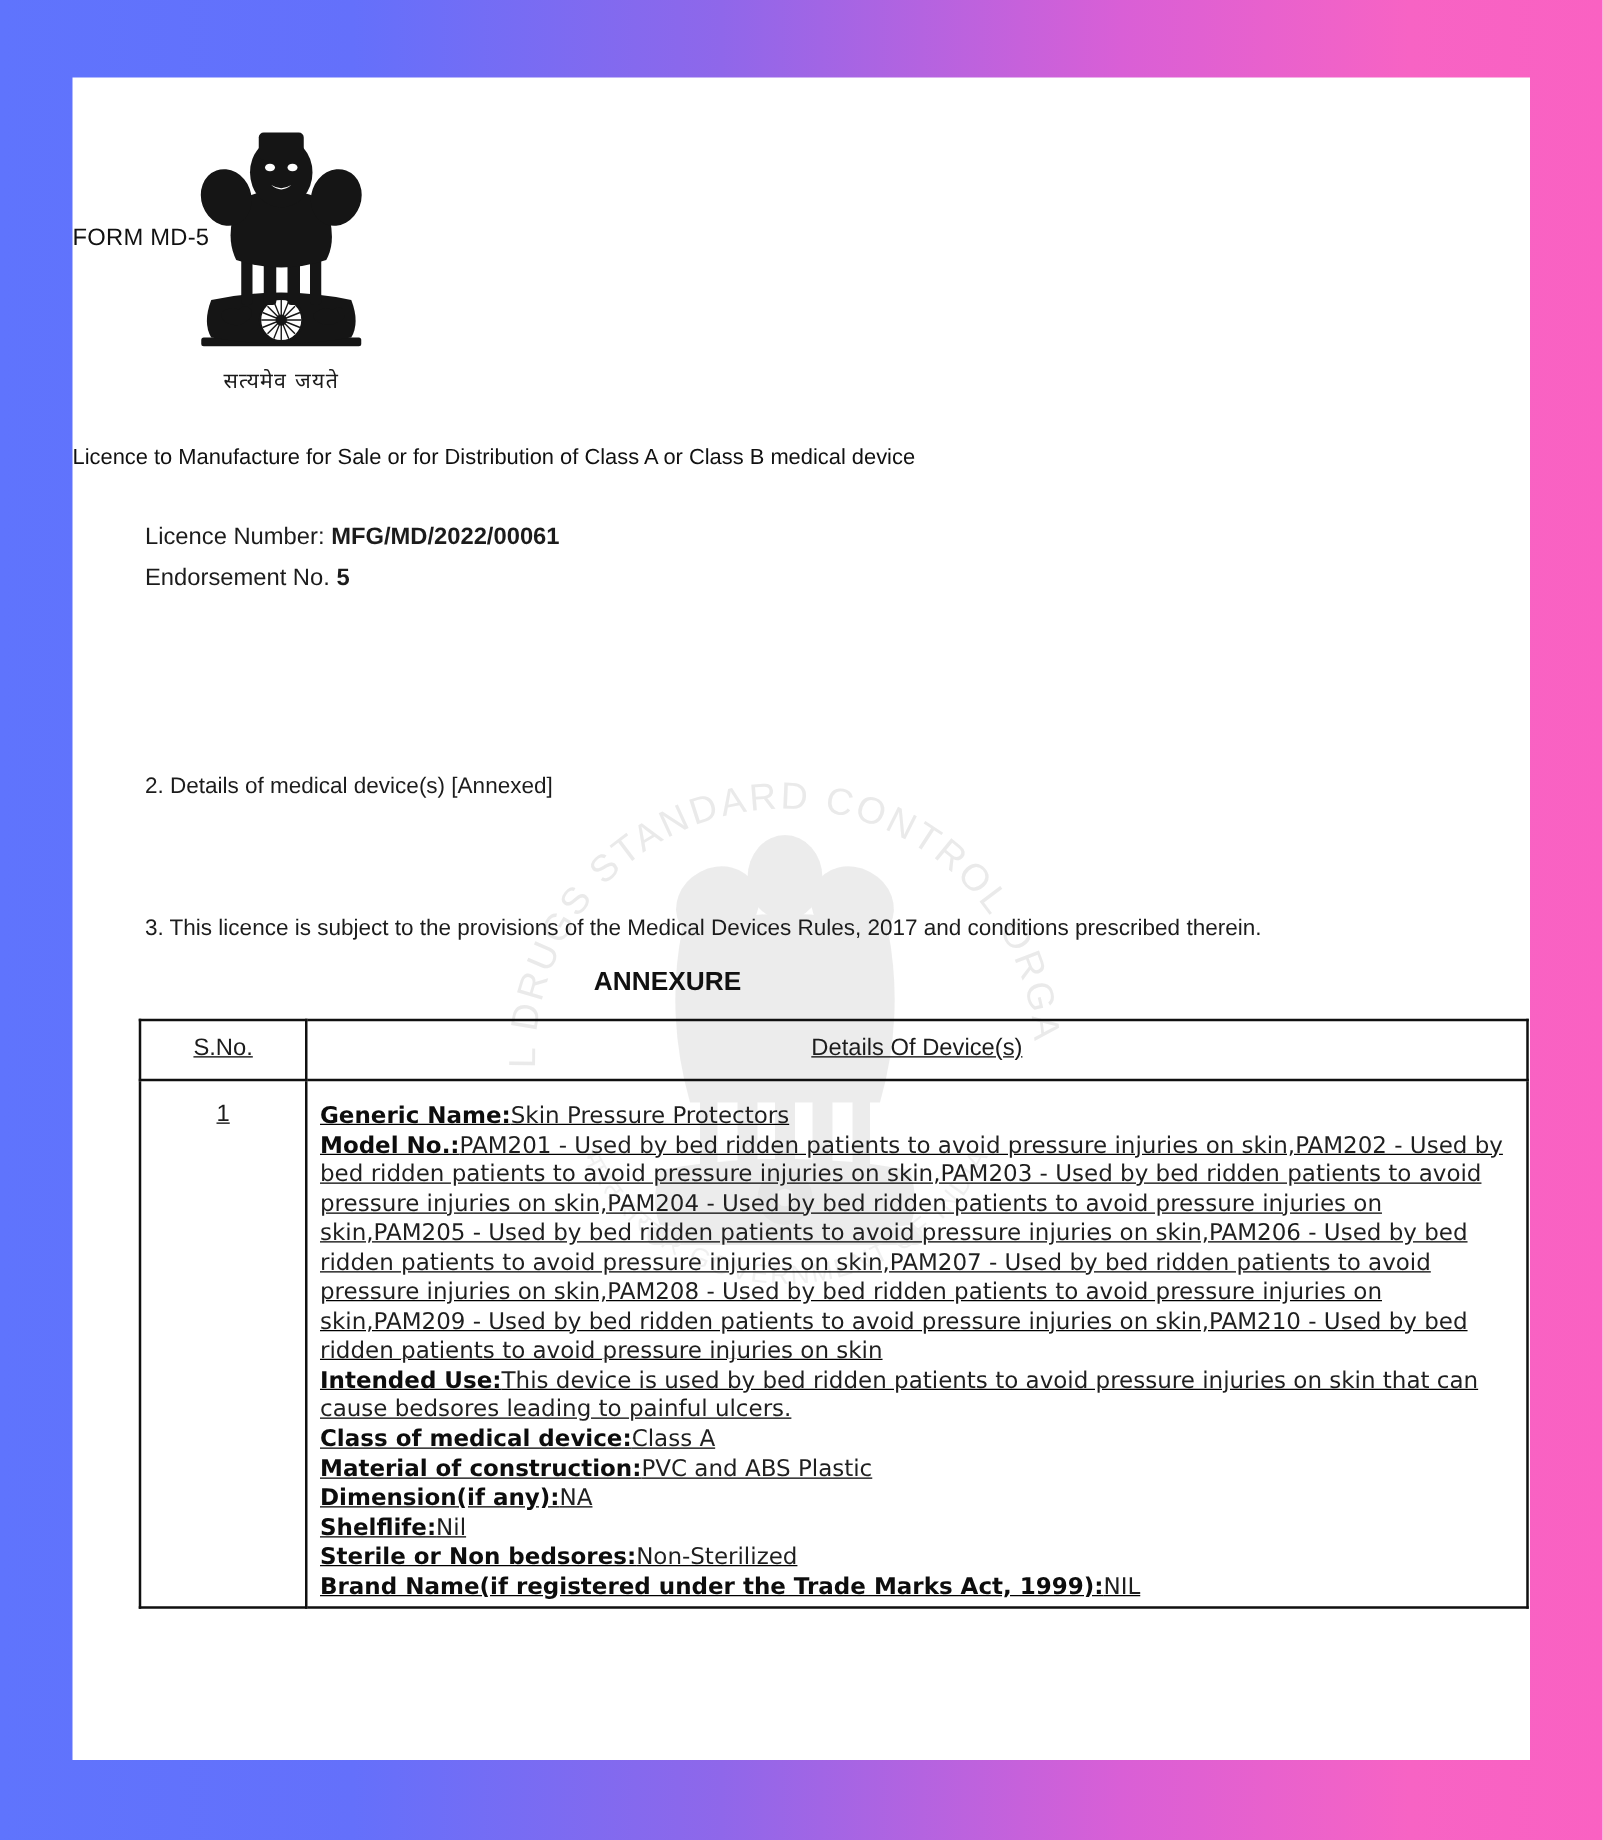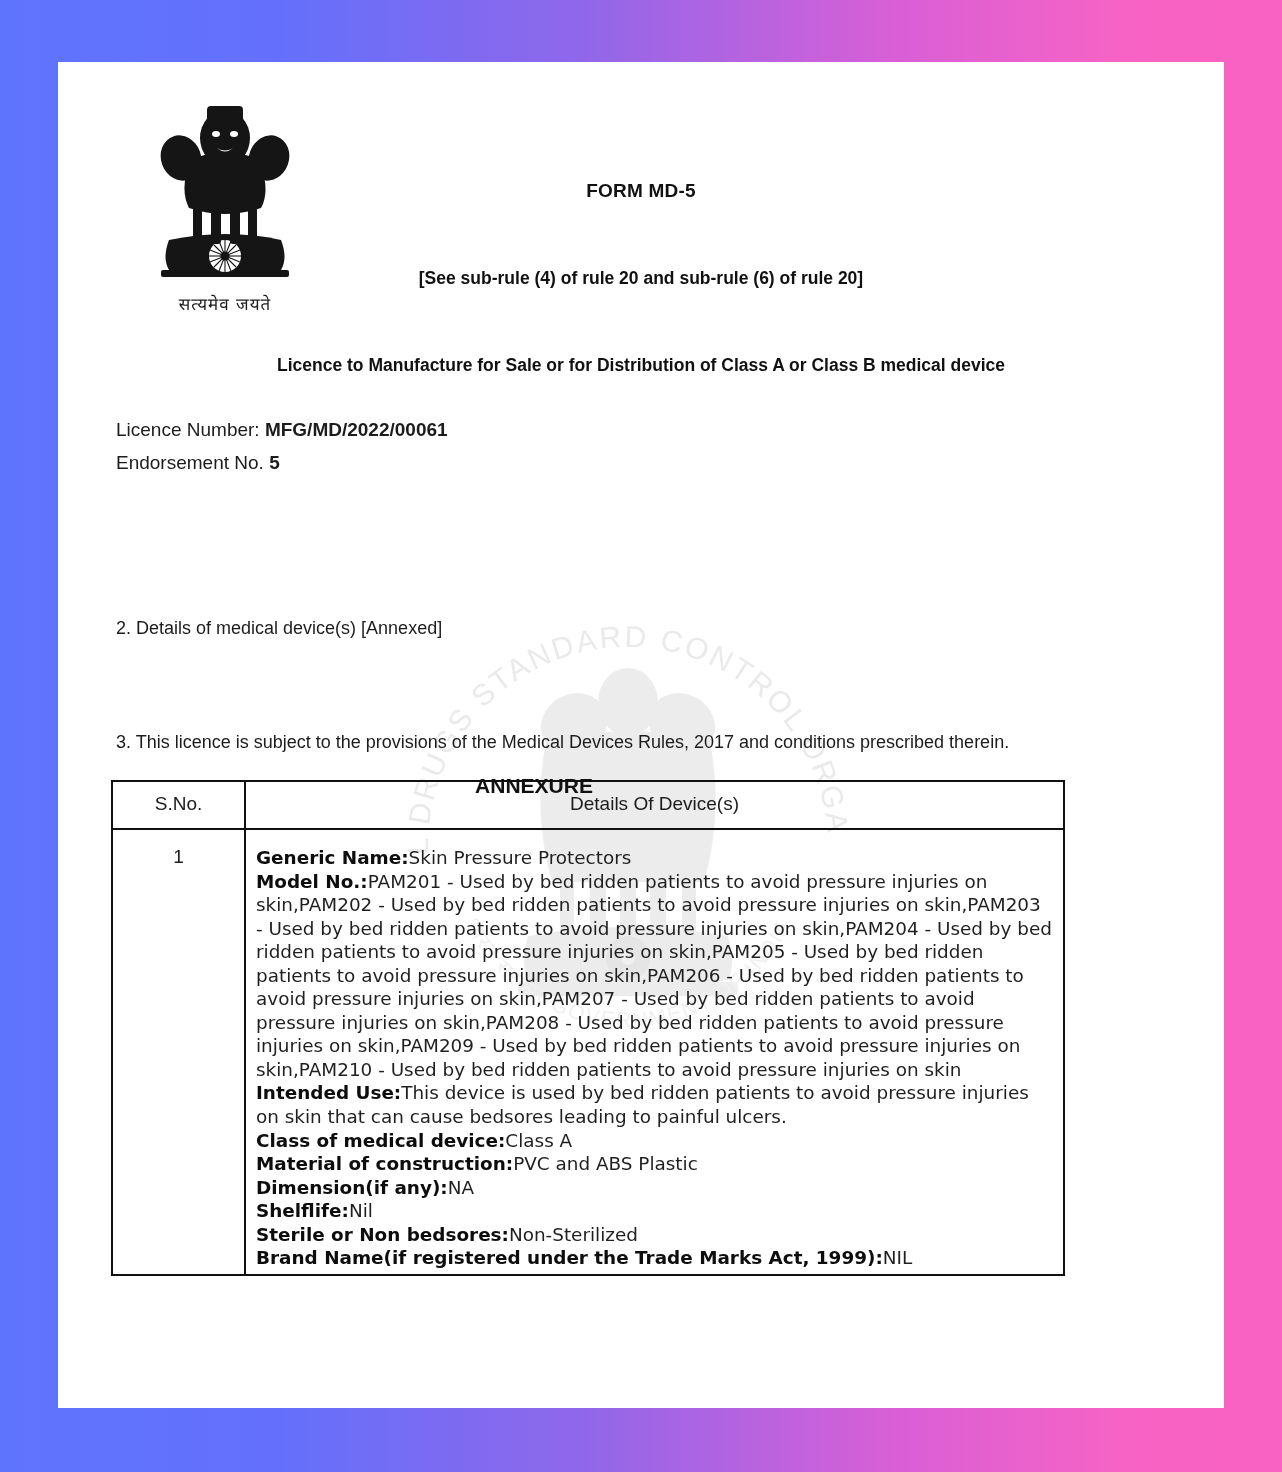--- a/index.html
+++ b/index.html
@@ -69,22 +69,21 @@
     color: #1a1a1a;
     margin-top: 2px;
     letter-spacing: 1px;
   }
 
   
   .hdr-center {
     position: absolute;
     left: 0;
     width: 1166px;
-    text-align: center;
-    font-weight: bold;
+    font-weight: normal;
     color: #111;
   }
   #form-title      { top: 118px; font-size: 19px; letter-spacing: .2px; }
   #rule-reference  { top: 206px; font-size: 17.5px; }
   #licence-subject { top: 293px; font-size: 17.5px; }
 
   
   .meta-line {
     position: absolute;
     left: 58px;
@@ -116,25 +115,26 @@
     text-align: center;
     font-size: 21px;
     font-weight: bold;
     color: #111;
   }
 
   
   #annexure-table {
     position: absolute;
     left: 53px;
-    top: 718px;
-    width: 954px;
+    top: 753px;
+    width: 1112px;
     border-collapse: collapse;
     table-layout: fixed;
     background: transparent;
+    text-decoration: underline;
   }
   #annexure-table td, #annexure-table th {
     border: 2px solid #101010;
     vertical-align: top;
     background: transparent;
   }
   #annexure-table thead th {
     font-size: 19px;
     font-weight: 400;
     color: #1c1c1c;
@@ -241,21 +241,20 @@
           <ellipse cx="79" cy="40" rx="4" ry="3"></ellipse>
           <path d="M62 54 q8 5 16 0 q-8 7 -16 0 z"></path>
         </g>
       </g>
     </svg>
     <div class="motto">सत्यमेव जयते</div>
   </div>
 
   <div class="hdr-center" id="form-title">FORM MD-5</div>
 
-  <div class="hdr-center" id="rule-reference">[See sub-rule (4) of rule 20 and sub-rule (6) of rule 20]</div>
 
   <div class="hdr-center" id="licence-subject">Licence to Manufacture for Sale or for Distribution of Class A or Class B medical device</div>
 
   <div class="meta-line" id="licence-number-line">
     <span>Licence Number: </span><b>MFG/MD/2022/00061</b>
   </div>
 
   <div class="meta-line" id="endorsement-line">
     <span>Endorsement No. </span><b>5</b>
   </div>

